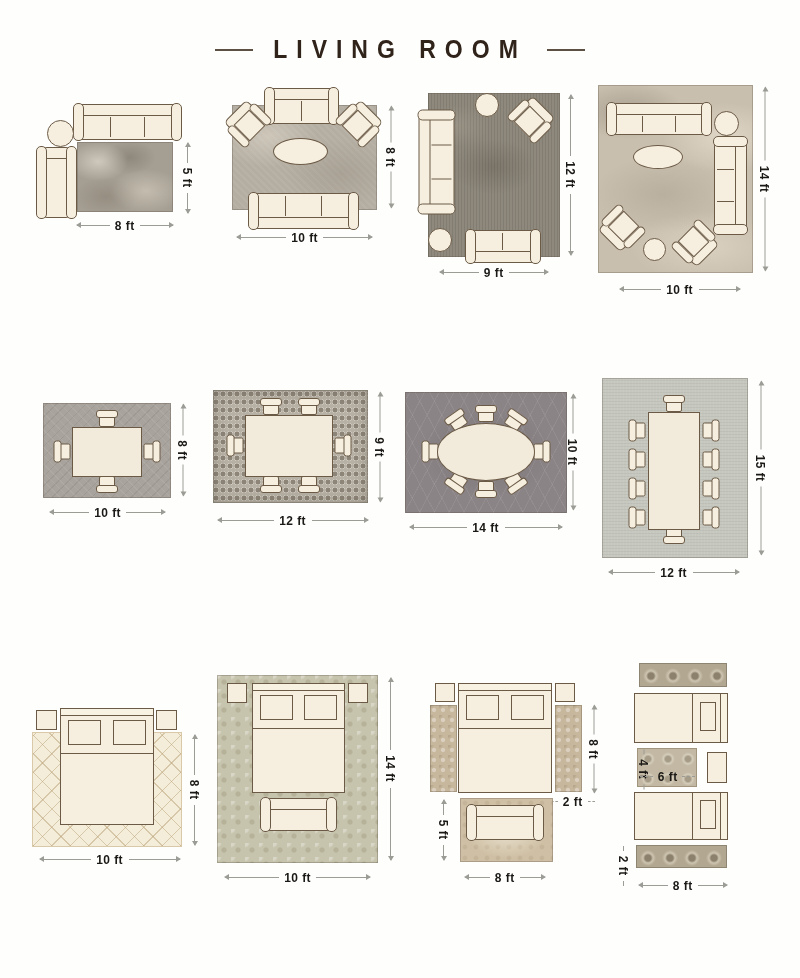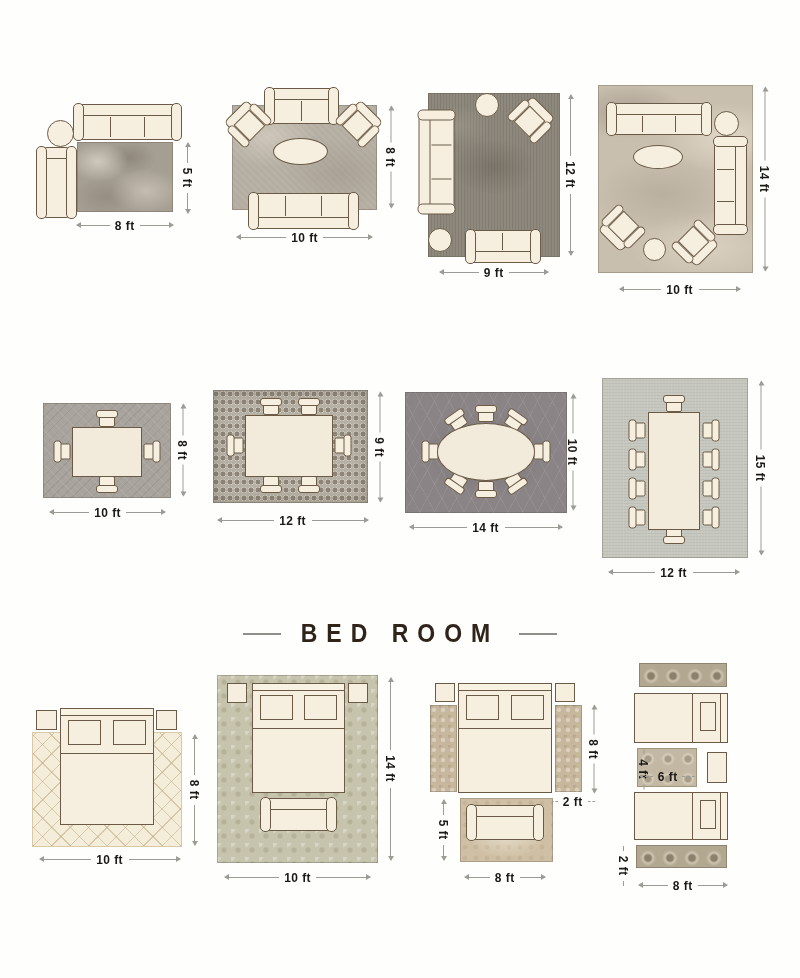--- a/index.html
+++ b/index.html
@@ -125,20 +125,25 @@
       letter-spacing:.5px; white-space:nowrap; transform:scaleX(.92) scaleY(1.05); }
   .dim.v { transform:rotate(90deg); }
   .dim.dashed .ln { border-top:1px dashed var(--dimline); }
   .dim.noarrow .ln.l::before, .dim.noarrow .ln.r::after { display:none; }
 </style>
 </head>
 <body>
 
 <main class="scene">
 
+  <div class="title-row" style="top:36px">
+    <i class="tdash"></i>
+    <h2 class="ttl">LIVING ROOM</h2>
+    <i class="tdash"></i>
+  </div>
 
   <div class="layout" style="left:30px;top:85px;width:180px;height:155px">
     <div class="rug rug-a" style="left:47px;top:57px;width:96px;height:70px"></div>
     <div class="sofa c3" style="left:45px;top:19px;width:105px;height:36px"></div>
     <div class="round-table" style="left:17px;top:35px;width:27px;height:27px"></div>
     <div class="sofa c1" style="left:8px;top:62px;width:37px;height:71px;border-radius:9px"></div>
     <div class="dim v" style="left:123px;top:86px;width:70px">
       <i class="ln l"></i>
         <span class="lbl">5 ft</span>
         <i class="ln r"></i>
@@ -306,25 +311,20 @@
         <span class="lbl">15 ft</span>
         <i class="ln r"></i>
     </div>
     <div class="dim" style="left:15px;top:193px;width:130px">
       <i class="ln l"></i>
         <span class="lbl">12 ft</span>
         <i class="ln r"></i>
     </div>
   </div>
 
-  <div class="title-row" style="top:620px">
-    <i class="tdash gray"></i>
-    <h2 class="ttl">BED ROOM</h2>
-    <i class="tdash gray"></i>
-  </div>
 
   <div class="layout" style="left:25px;top:700px;width:185px;height:165px">
     <div class="rug rug-i" style="left:7px;top:32px;width:150px;height:115px"></div>
     <div class="nightstand" style="left:11px;top:10px;width:21px;height:20px"></div>
     <div class="nightstand" style="left:131px;top:10px;width:21px;height:20px"></div>
     <div class="bed" style="left:35px;top:8px;width:94px;height:117px">
       <i class="pillow p1"></i>
       <i class="pillow p2"></i>
     </div>
     <div class="dim v" style="left:115px;top:83px;width:110px">

